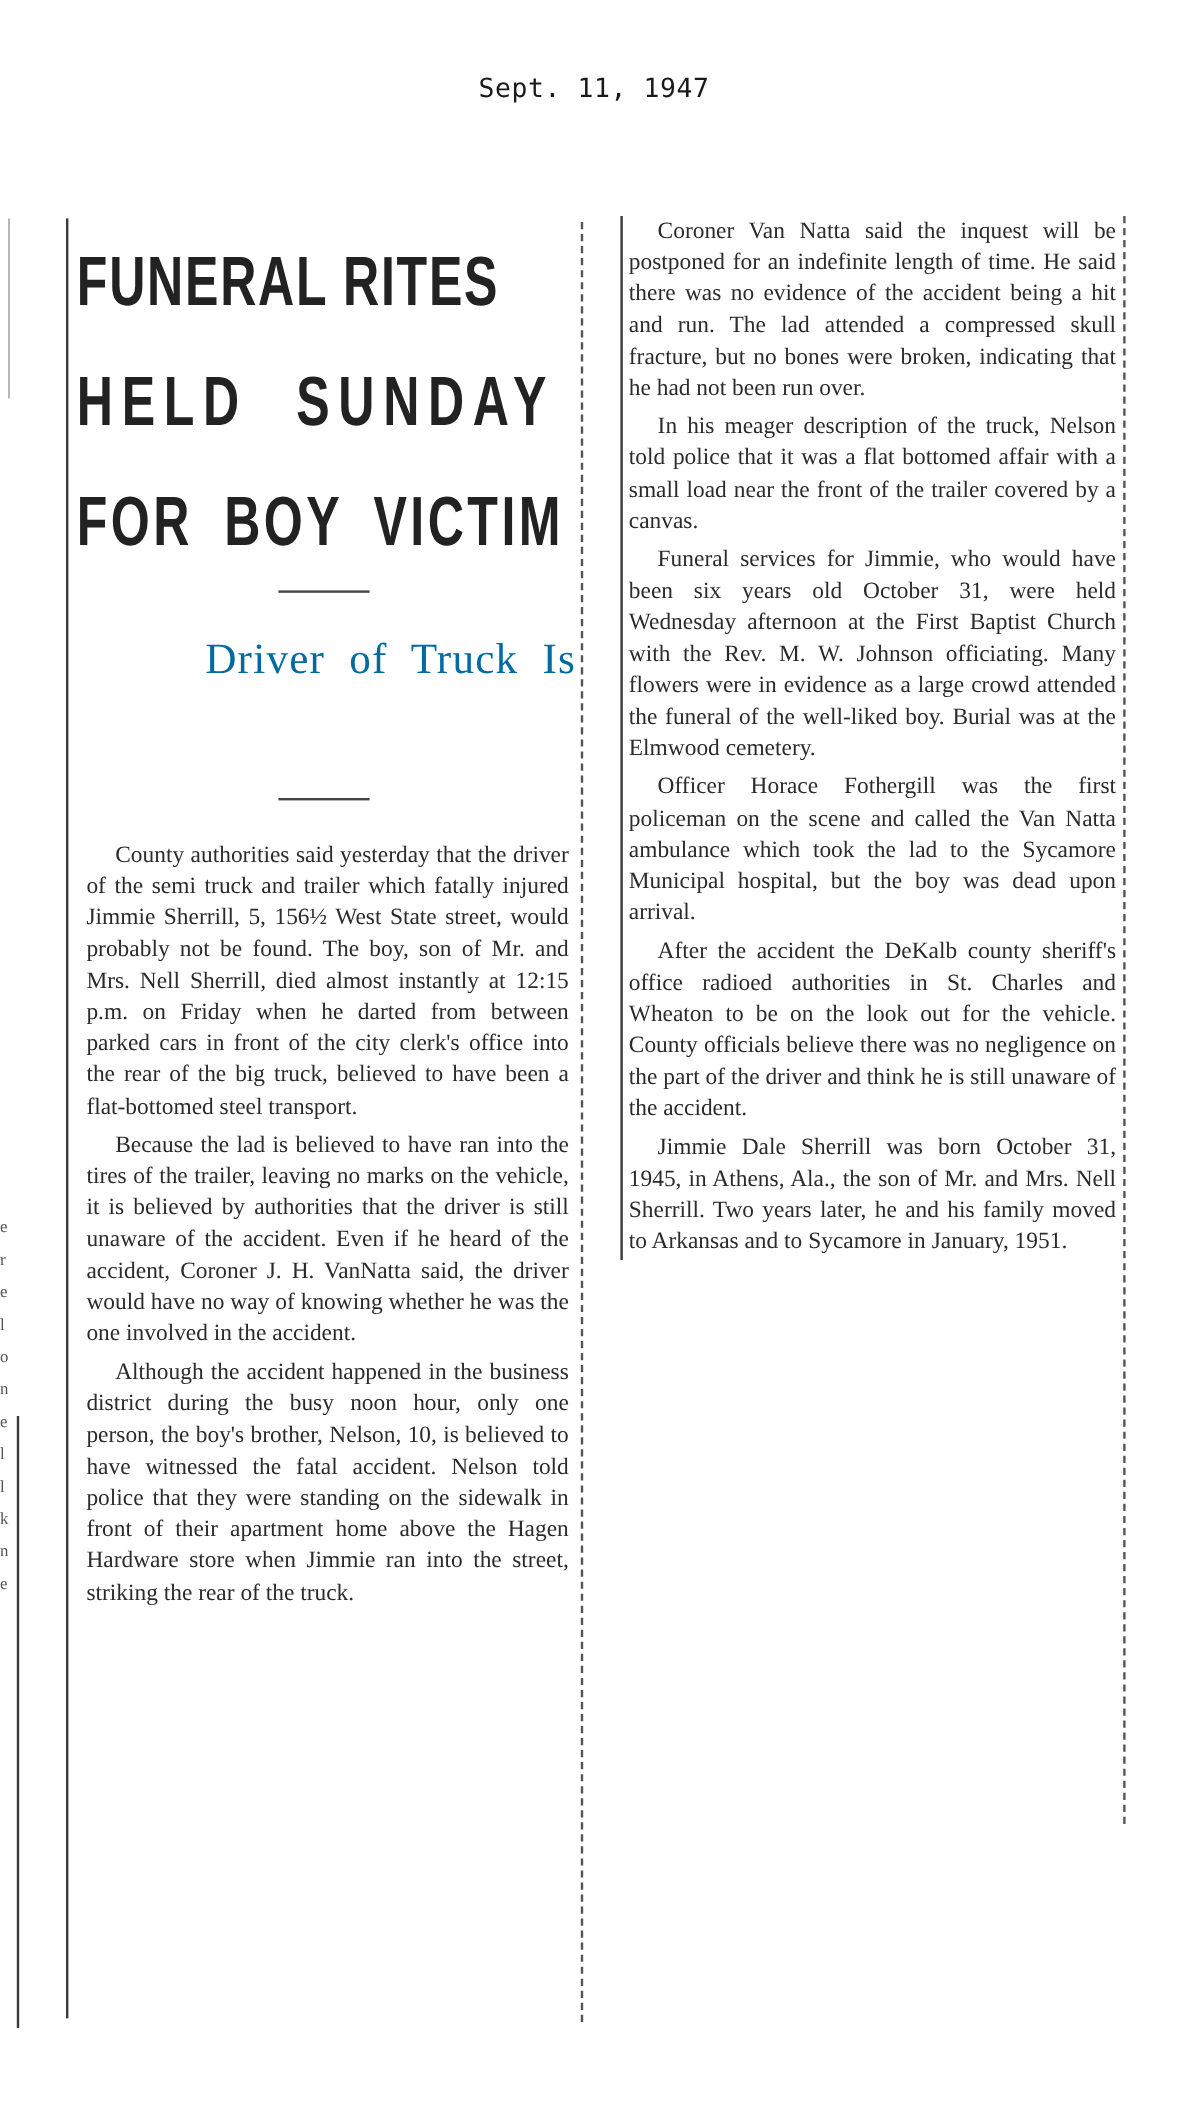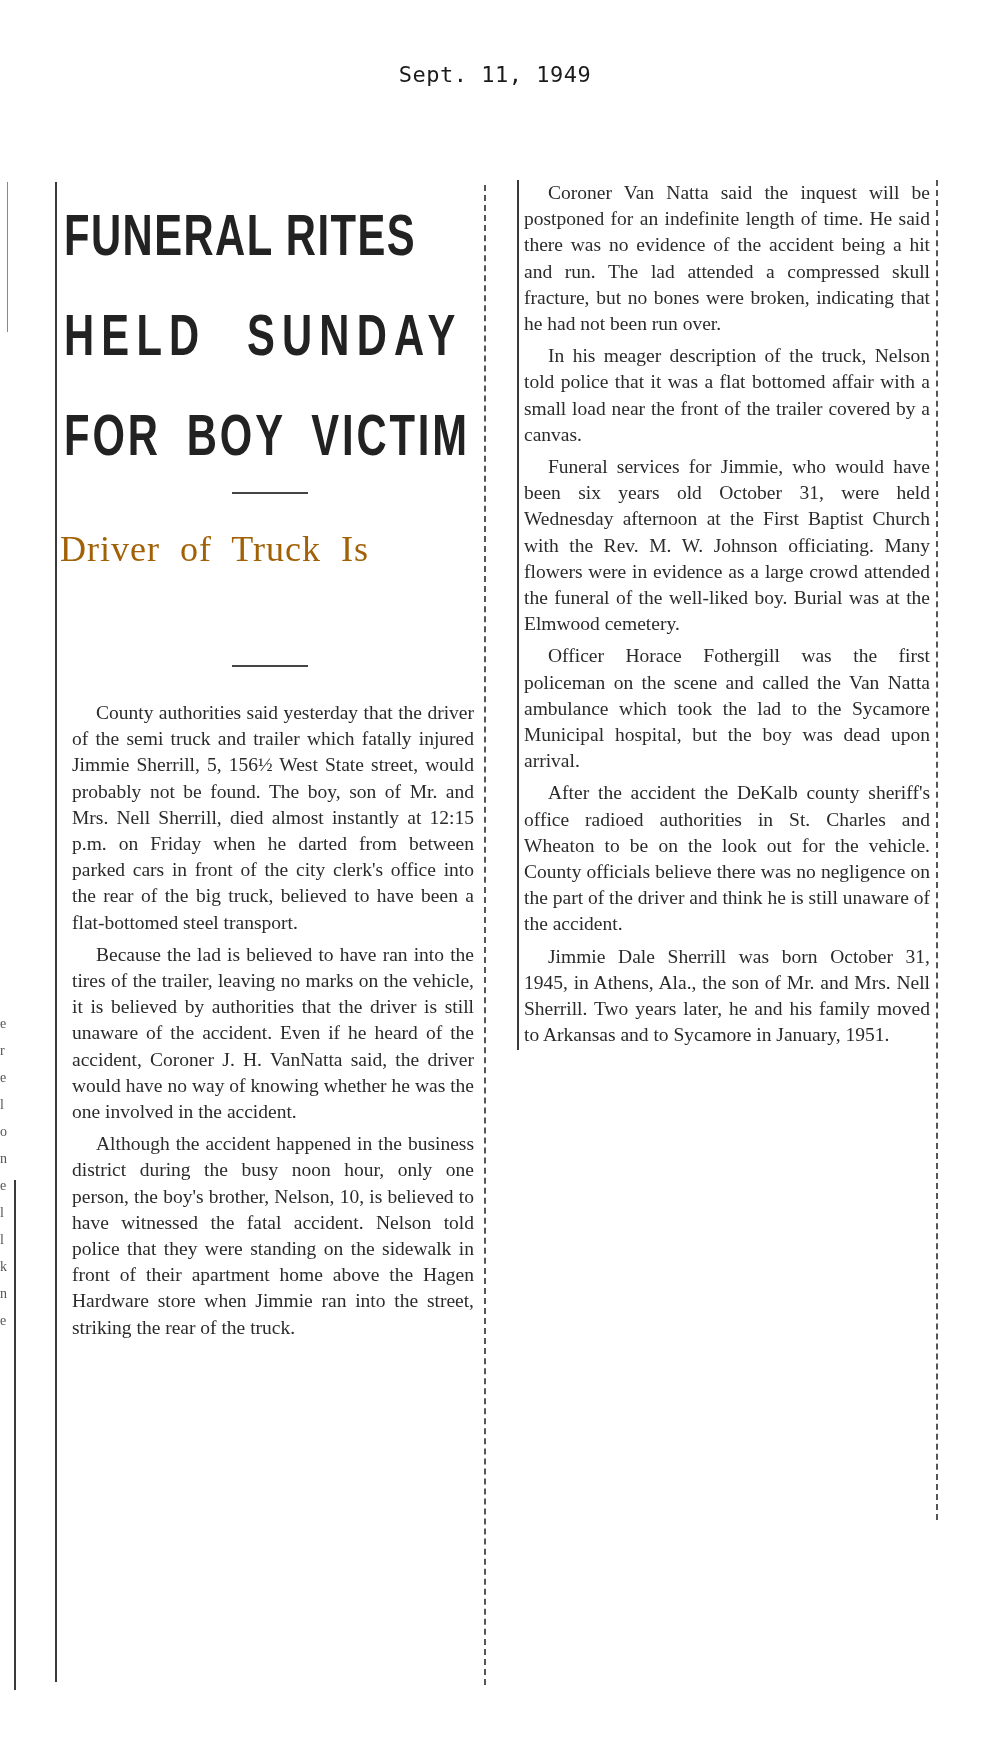--- a/index.html
+++ b/index.html
@@ -29,29 +29,29 @@
     font-family: "Liberation Sans", "DejaVu Sans", sans-serif; font-weight: bold;
     font-size: 58px; line-height: 100px; color: #222;
     transform: scaleX(0.72); transform-origin: left top; width: 572px;
   }
   .headline div { white-space: nowrap; letter-spacing: 3px; }
   .headline div.l1 { letter-spacing: 2px; }
   .headline div.l2 { word-spacing: 30px; letter-spacing: 10px; }
   .headline div.l3 { word-spacing: 16px; letter-spacing: 4px; }
   .rule { position: absolute; height: 2px; background: #444; width: 76px; }
   .subhead {
-    position: absolute; left: 60px; top: 522px; width: 420px; text-align: left;
+    position: absolute; left: 60px; top: 522px; width: 420px; text-align: right;
     font-family: "Liberation Serif", "DejaVu Serif", serif; font-size: 36px; line-height: 55px;
-    color: #a16207; word-spacing: 10px; letter-spacing: 1px;
+    color: #0369a1; word-spacing: 10px; letter-spacing: 1px;
   }
 </style>
 </head>
 <body>
 
-<div class="date">Sept. 11, 1949</div>
+<div class="date">Sept. 11, 1947</div>
 
 <div class="vline" style="left:55px; top:182px; height:1500px;"></div>
 <div class="vline dotted" style="left:484px; top:185px; height:1500px;"></div>
 <div class="vline" style="left:517px; top:180px; height:870px;"></div>
 <div class="vline dotted" style="left:936px; top:180px; height:1340px;"></div>
 <div class="vline faint" style="left:7px; top:182px; height:150px;"></div>
 <div class="vline" style="left:14px; top:1180px; height:510px;"></div>
 
 <div class="margin-glyphs">
   <div>e</div>

